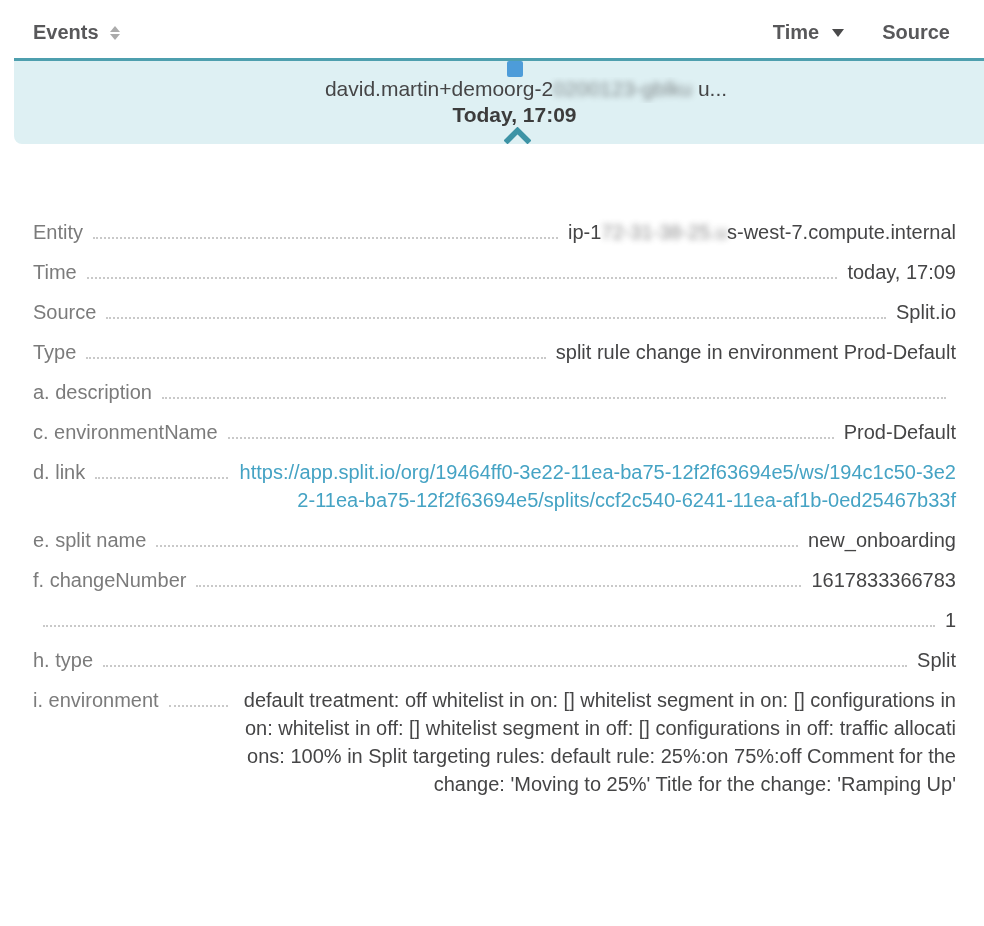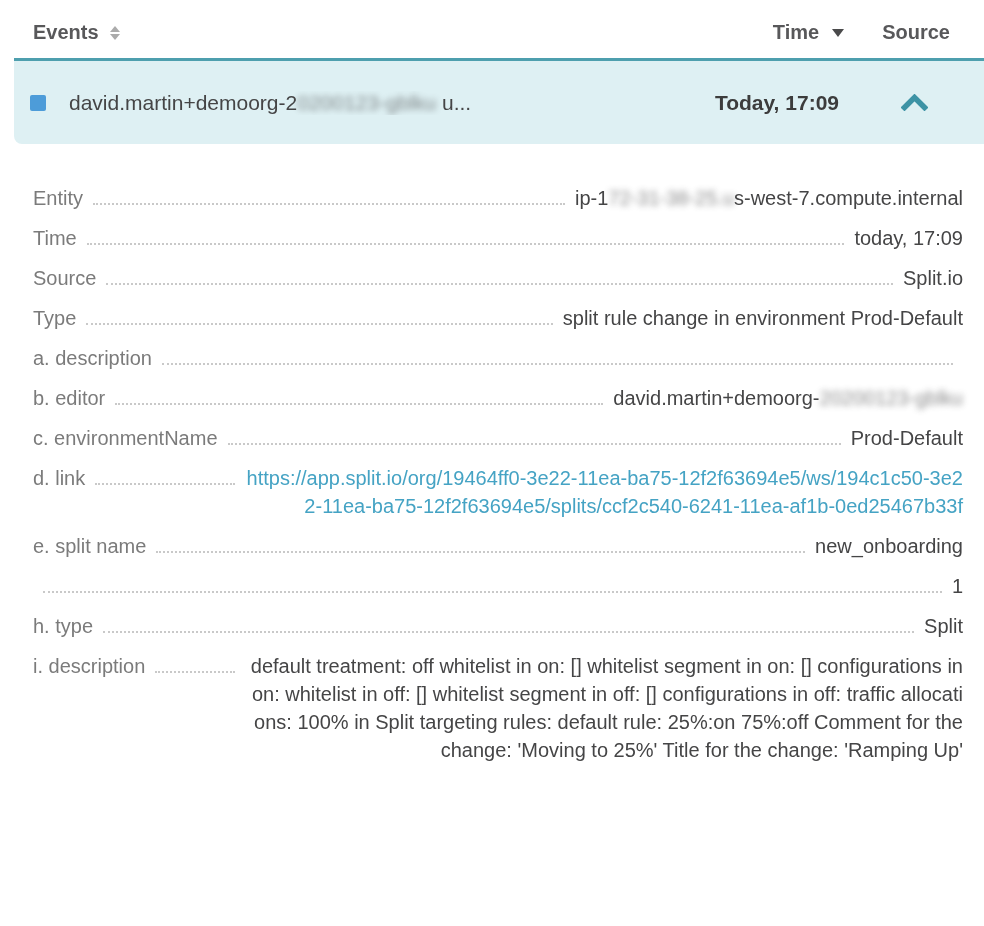--- a/index.html
+++ b/index.html
@@ -48,41 +48,42 @@
     border-top:8px solid #4a4a4b;margin-left:13px;display:inline-block;
   }
 
   
   .event-row{
     margin-left:14px;height:86px;
     background:var(--row-bg);
     border-top:3px solid var(--row-border);
     border-radius:0 0 0 8px;
     display:flex;align-items:center;
-    padding-left:16px;
+    padding-left:31px;
     cursor:pointer;
+    flex-direction:column;
   }
   .severity-square{
     width:16px;height:16px;background:var(--square);border-radius:2px;flex:0 0 auto;
   }
   .event-title{
     margin-left:23px;flex:1 1 auto;
     font-size:21px;color:var(--value-dark);
     white-space:nowrap;overflow:hidden;
   }
   .event-time{
     font-size:21px;font-weight:700;color:#3c3c3c;white-space:nowrap;
   }
   .chevron{
     margin-left:62px;margin-right:56px;
     color:var(--accent);display:inline-flex;flex:0 0 auto;
   }
 
   
-  .details{padding:40px 21px 0 33px;}
+  .details{padding:40px 28px 0 33px;margin-top:34px;}
   .drow{
     display:flex;align-items:flex-start;
     font-size:20px;line-height:28px;
     margin-bottom:12px;
   }
   .dlabel{color:var(--label-grey);white-space:nowrap;flex:0 0 auto;}
   .leader{
     flex:1 1 22px;min-width:22px;height:21px;
     margin:0 10px;
     border-bottom:2px dotted var(--dots);
@@ -147,48 +148,48 @@
       <div class="drow">
         <span class="dlabel">Type</span>
         <span class="leader"></span>
         <span class="dvalue"><span>split rule change in environment Prod-Default</span></span>
       </div>
       <div class="drow">
         <span class="dlabel">a. description</span>
         <span class="leader"></span>
       </div>
       <div class="drow">
-        <span class="dlabel">b. editor</span>
-        <span class="leader"></span>
-        <span class="dvalue"><span>david.martin+demoorg-</span><span class="redacted">20200123-gblku</span></span>
-      </div>
-      <div class="drow">
         <span class="dlabel">c. environmentName</span>
         <span class="leader"></span>
         <span class="dvalue"><span>Prod-Default</span></span>
       </div>
       <div class="drow">
         <span class="dlabel">d. link</span>
         <span class="leader"></span>
         <span class="dvalue link-value"><span>https://app.split.io/org/19464ff0-3e22-11ea-ba75-12f2f63694e5/ws/194c1c50-3e22-11ea-ba75-12f2f63694e5/splits/ccf2c540-6241-11ea-af1b-0ed25467b33f</span></span>
       </div>
       <div class="drow">
         <span class="dlabel">e. split name</span>
         <span class="leader"></span>
         <span class="dvalue"><span>new_onboarding</span></span>
       </div>
       <div class="drow">
+        <span class="dlabel">f. changeNumber</span>
+        <span class="leader"></span>
+        <span class="dvalue"><span>1617833366783</span></span>
+      </div>
+      <div class="drow">
         <span class="leader"></span>
         <span class="dvalue"><span>1</span></span>
       </div>
       <div class="drow">
         <span class="dlabel">h. type</span>
         <span class="leader"></span>
         <span class="dvalue"><span>Split</span></span>
       </div>
       <div class="drow">
-        <span class="dlabel">i. description</span>
+        <span class="dlabel">i. environment</span>
         <span class="leader"></span>
         <span class="dvalue"><span>default treatment: off whitelist in on: [] whitelist segment in on: [] configurations in on: whitelist in off: [] whitelist segment in off: [] configurations in off: traffic allocations: 100% in Split targeting rules: default rule: 25%:on 75%:off Comment for the change: 'Moving to 25%' Title for the change: 'Ramping Up'</span></span>
       </div>
     </div>
 
 </div>
 
 </body></html>

